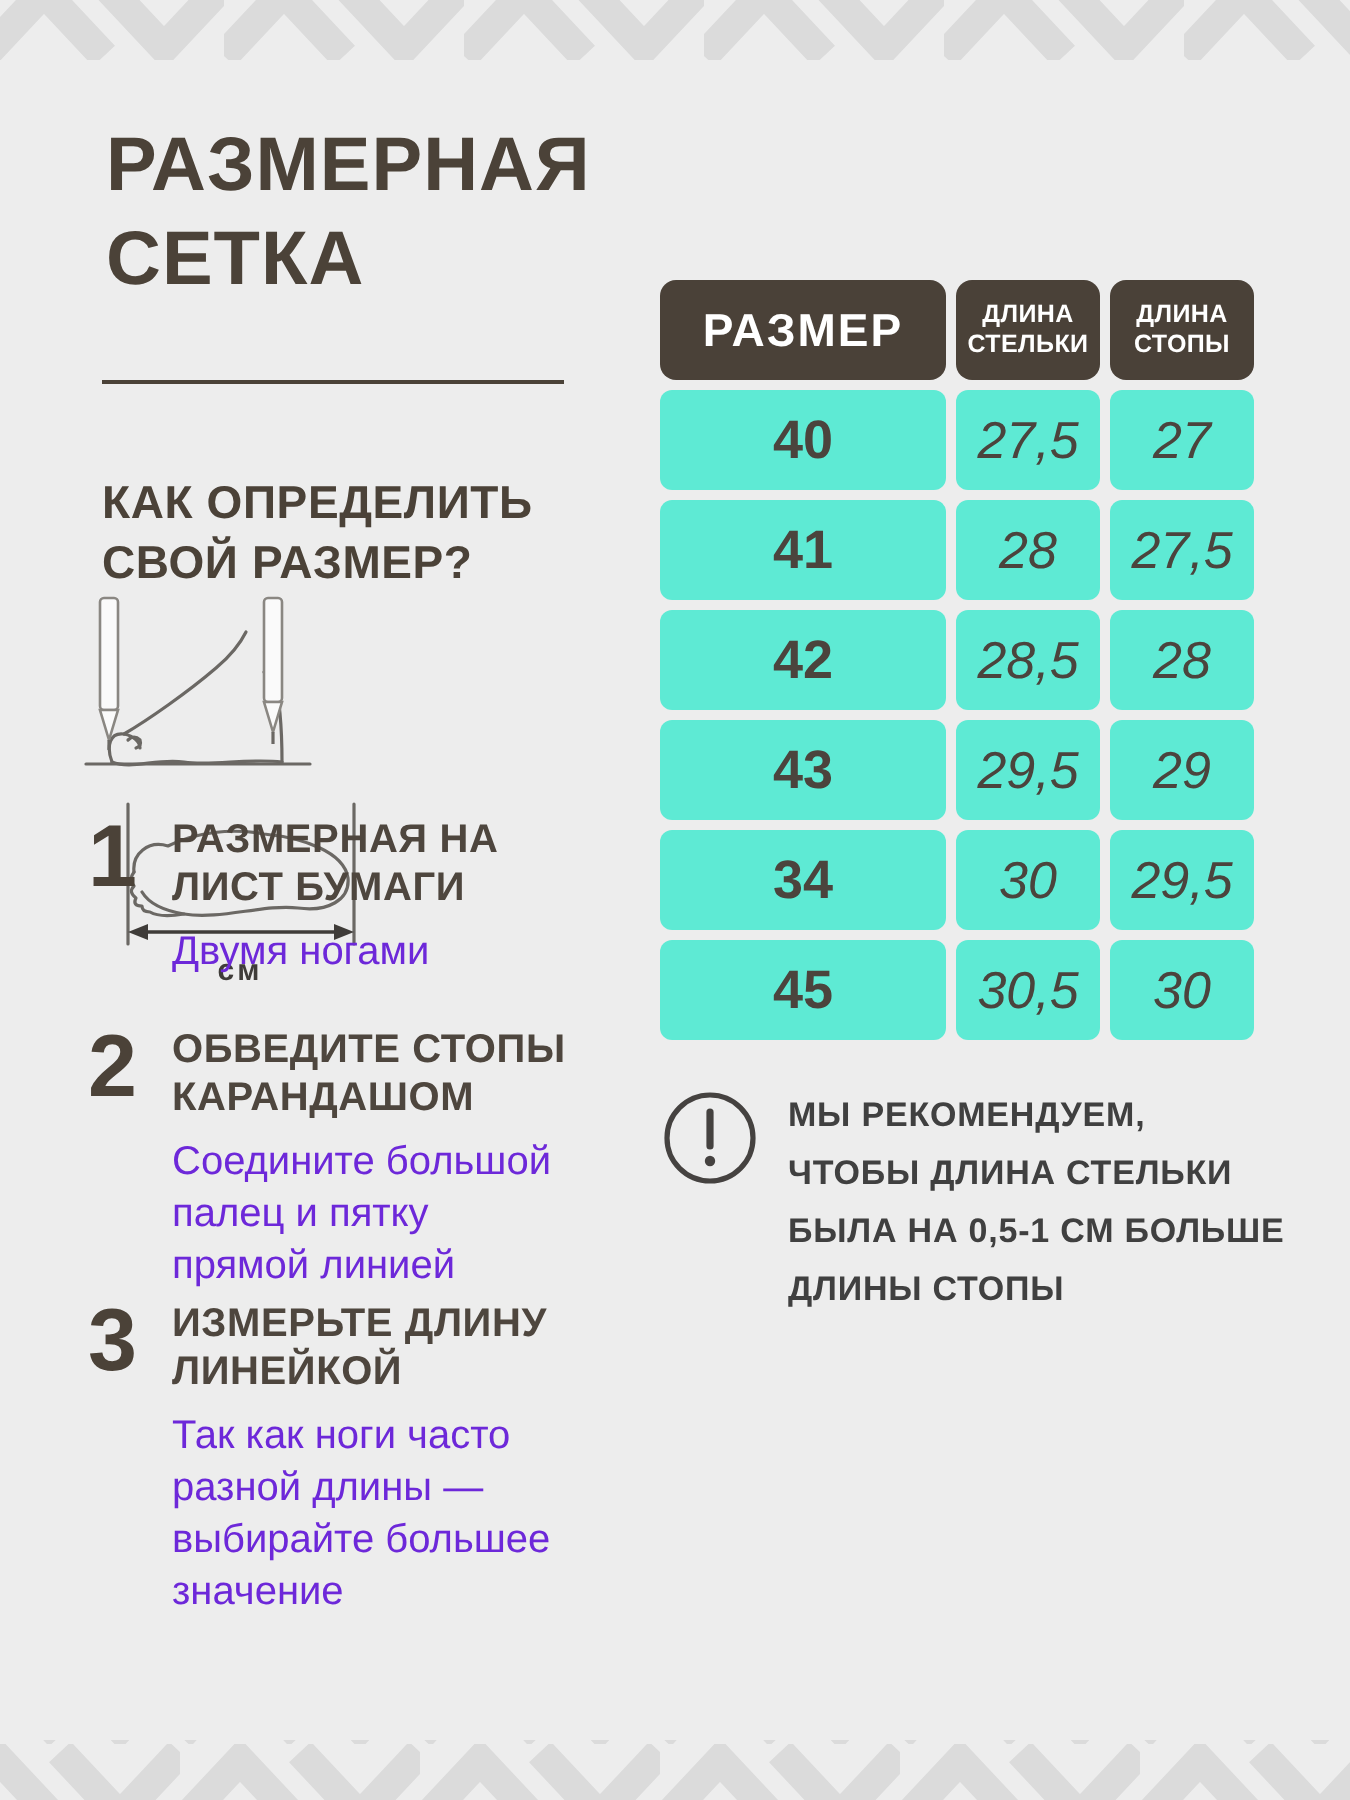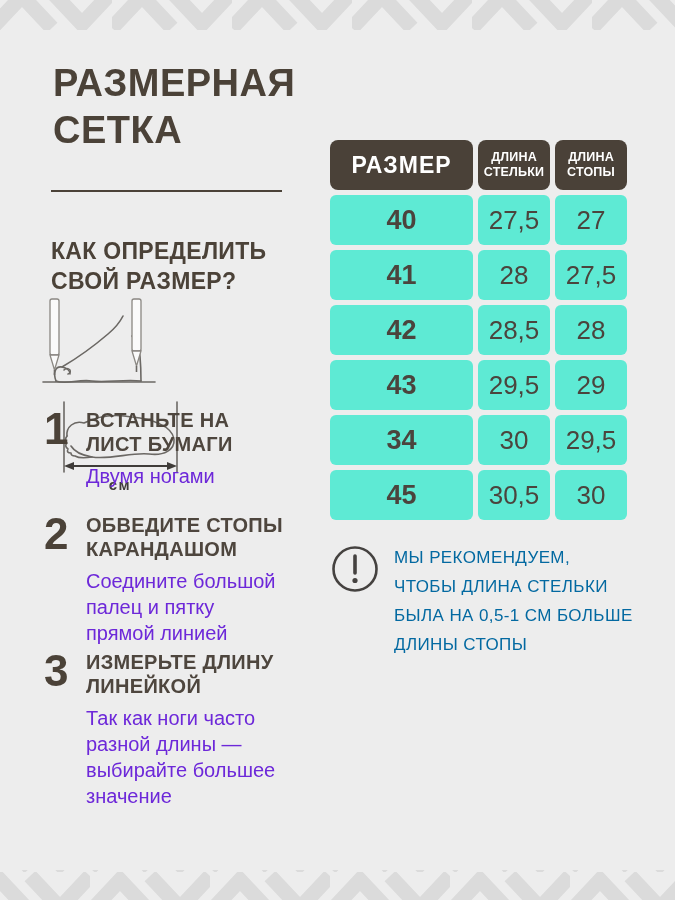--- a/index.html
+++ b/index.html
@@ -85,31 +85,31 @@
   .hcell-small {
     font-size: 12.5px; line-height: 15px; font-weight: 700;
     letter-spacing: 0.2px; white-space: pre-line;
   }
   .cell {
     background: #5eead4; border-radius: 6px;
     display: flex; align-items: center; justify-content: center;
     color: #4B443D;
   }
   .size-cell { font-size: 27px; font-weight: 700; }
-  .value-cell { font-size: 26px; font-weight: 400; }
+  .value-cell { font-size: 26px; font-weight: 400; font-style: italic; }
 
   .note {
     position: absolute; left: 330px; top: 542px;
     display: flex; align-items: flex-start;
   }
   .note-icon { width: 50px; height: 50px; flex: 0 0 50px; margin-top: 2px; }
   .note-text {
     margin-left: 14px; margin-top: 1px;
-    font-size: 17px; line-height: 29px; font-weight: 400;
-    color: #0369a1; letter-spacing: 0.4px;
+    font-size: 17px; line-height: 29px; font-weight: 700;
+    color: #404040; letter-spacing: 0.4px;
     white-space: pre-line;
   }
   svg .sketch { stroke: #6B6864; stroke-width: 1.6; fill: none; stroke-linecap: round; stroke-linejoin: round; }
   svg .pencil-body { fill: #FAFAFA; stroke: #8A8782; stroke-width: 1.3; }
 </style>
 </head>
 <body>
 
 <div class="page">
 
@@ -163,21 +163,21 @@
       <polygon points="127,70 117,66 117,74" fill="#3F3C39"></polygon>
 
       <text x="70" y="94" text-anchor="middle" font-size="15" font-weight="700" letter-spacing="1.5" fill="#3F3C39">см</text>
     </svg>
   </div>
 
   <div class="steps">
     <div class="step step-1">
       <div class="step-number">1</div>
       <div>
-        <div class="step-heading">ВСТАНЬТЕ НА
+        <div class="step-heading">РАЗМЕРНАЯ НА
 ЛИСТ БУМАГИ</div>
         <div class="step-body">Двумя ногами</div>
       </div>
     </div>
     <div class="step step-2">
       <div class="step-number">2</div>
       <div>
         <div class="step-heading">ОБВЕДИТЕ СТОПЫ
 КАРАНДАШОМ</div>
         <div class="step-body">Соедините большой

